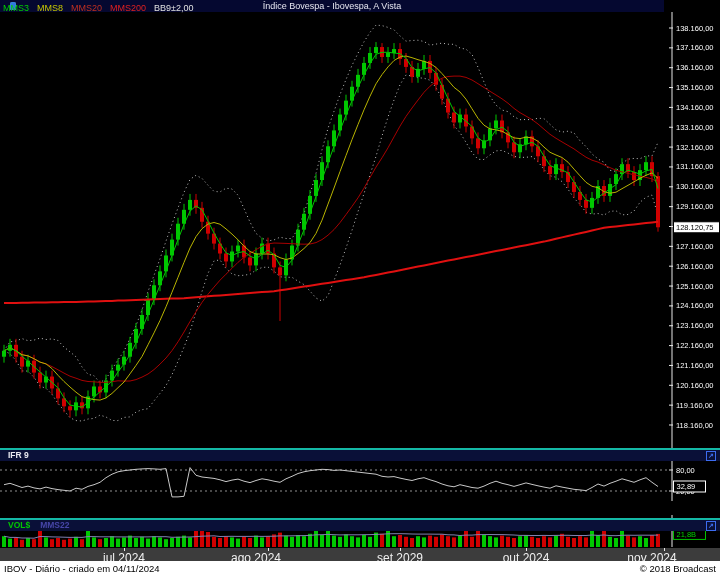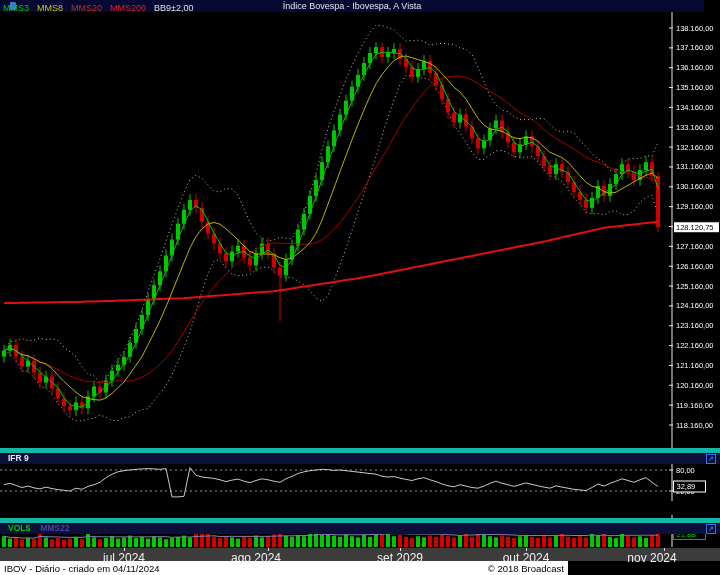--- a/index.html
+++ b/index.html
@@ -1,39 +1,39 @@
 <!DOCTYPE html>
 <html><head>
 <meta charset="utf-8">
 <style>
   html,body{margin:0;padding:0;background:#222;}
   .screen{position:relative;width:720px;height:575px;background:#000;overflow:hidden;
           font-family:"Liberation Sans",sans-serif;}
-  .titlebar{position:absolute;top:0;left:0;width:664px;height:12px;background:#050830;z-index:2;padding-left:40px;}
+  .titlebar{position:absolute;top:0;left:0;width:664px;height:12px;background:#050830;z-index:2;}
   .titlebar .title{position:absolute;top:1px;left:0;width:100%;text-align:center;
                    font-size:9px;color:#e6e6f0;}
   .app-icon{position:absolute;top:2px;left:10px;width:6px;height:8px;background:#2f7bdc;
             border-radius:2px 2px 1px 1px;box-shadow:0 0 1px #7ab4ff inset;}
   .legend{position:absolute;top:3px;left:3px;z-index:3;font-size:9px;font-weight:normal;white-space:nowrap;}
   .legend span{margin-right:8px;}
   #chart-svg{position:absolute;top:0;left:0;z-index:1;}
   .panel-header{position:absolute;left:0;width:720px;height:11px;background:#0a1038;
-                border-top:5px solid #14b8a6;z-index:2;font-size:8.5px;font-weight:bold;
+                border-top:2px solid #14b8a6;z-index:2;font-size:8.5px;font-weight:bold;
                 color:#e8e8f0;line-height:11px;}
   #ifr-header{top:448px;}
   #vol-header{top:502px;margin-top:16px;}
   .panel-header .plabel{margin-left:8px;}
   .panel-header .ma{margin-left:10px;color:#4646a8;}
   .vol-label{color:#00c800;}
   .expand{position:absolute;right:4px;top:1px;width:8px;height:8px;border:1px solid #3c6cf0;
           color:#3c6cf0;font-size:7px;line-height:7px;text-align:center;background:#0a1038;}
   .date-axis{position:absolute;top:548px;left:0;width:720px;height:13px;background:#3c3c3c;z-index:2;}
   .date-axis .xlab{position:absolute;top:3px;transform:translateX(-50%);font-size:12px;color:#f0f0f0;white-space:nowrap;}
   .date-axis .xtick{position:absolute;top:0;width:1px;height:3px;background:#e8e8e8;}
-  .statusbar{position:absolute;top:561px;left:0;width:568px;height:14px;background:#ffffff;z-index:2;
+  .statusbar{position:absolute;top:561px;left:0;width:720px;height:14px;background:#ffffff;z-index:2;
              display:flex;justify-content:space-between;align-items:center;
              font-size:9.5px;color:#000;padding:0 4px;box-sizing:border-box;}
   text{font-family:"Liberation Sans",sans-serif;}
 </style>
 </head>
 <body>
 
 <div class="screen">
 
   <svg id="chart-svg" width="720" height="575">

